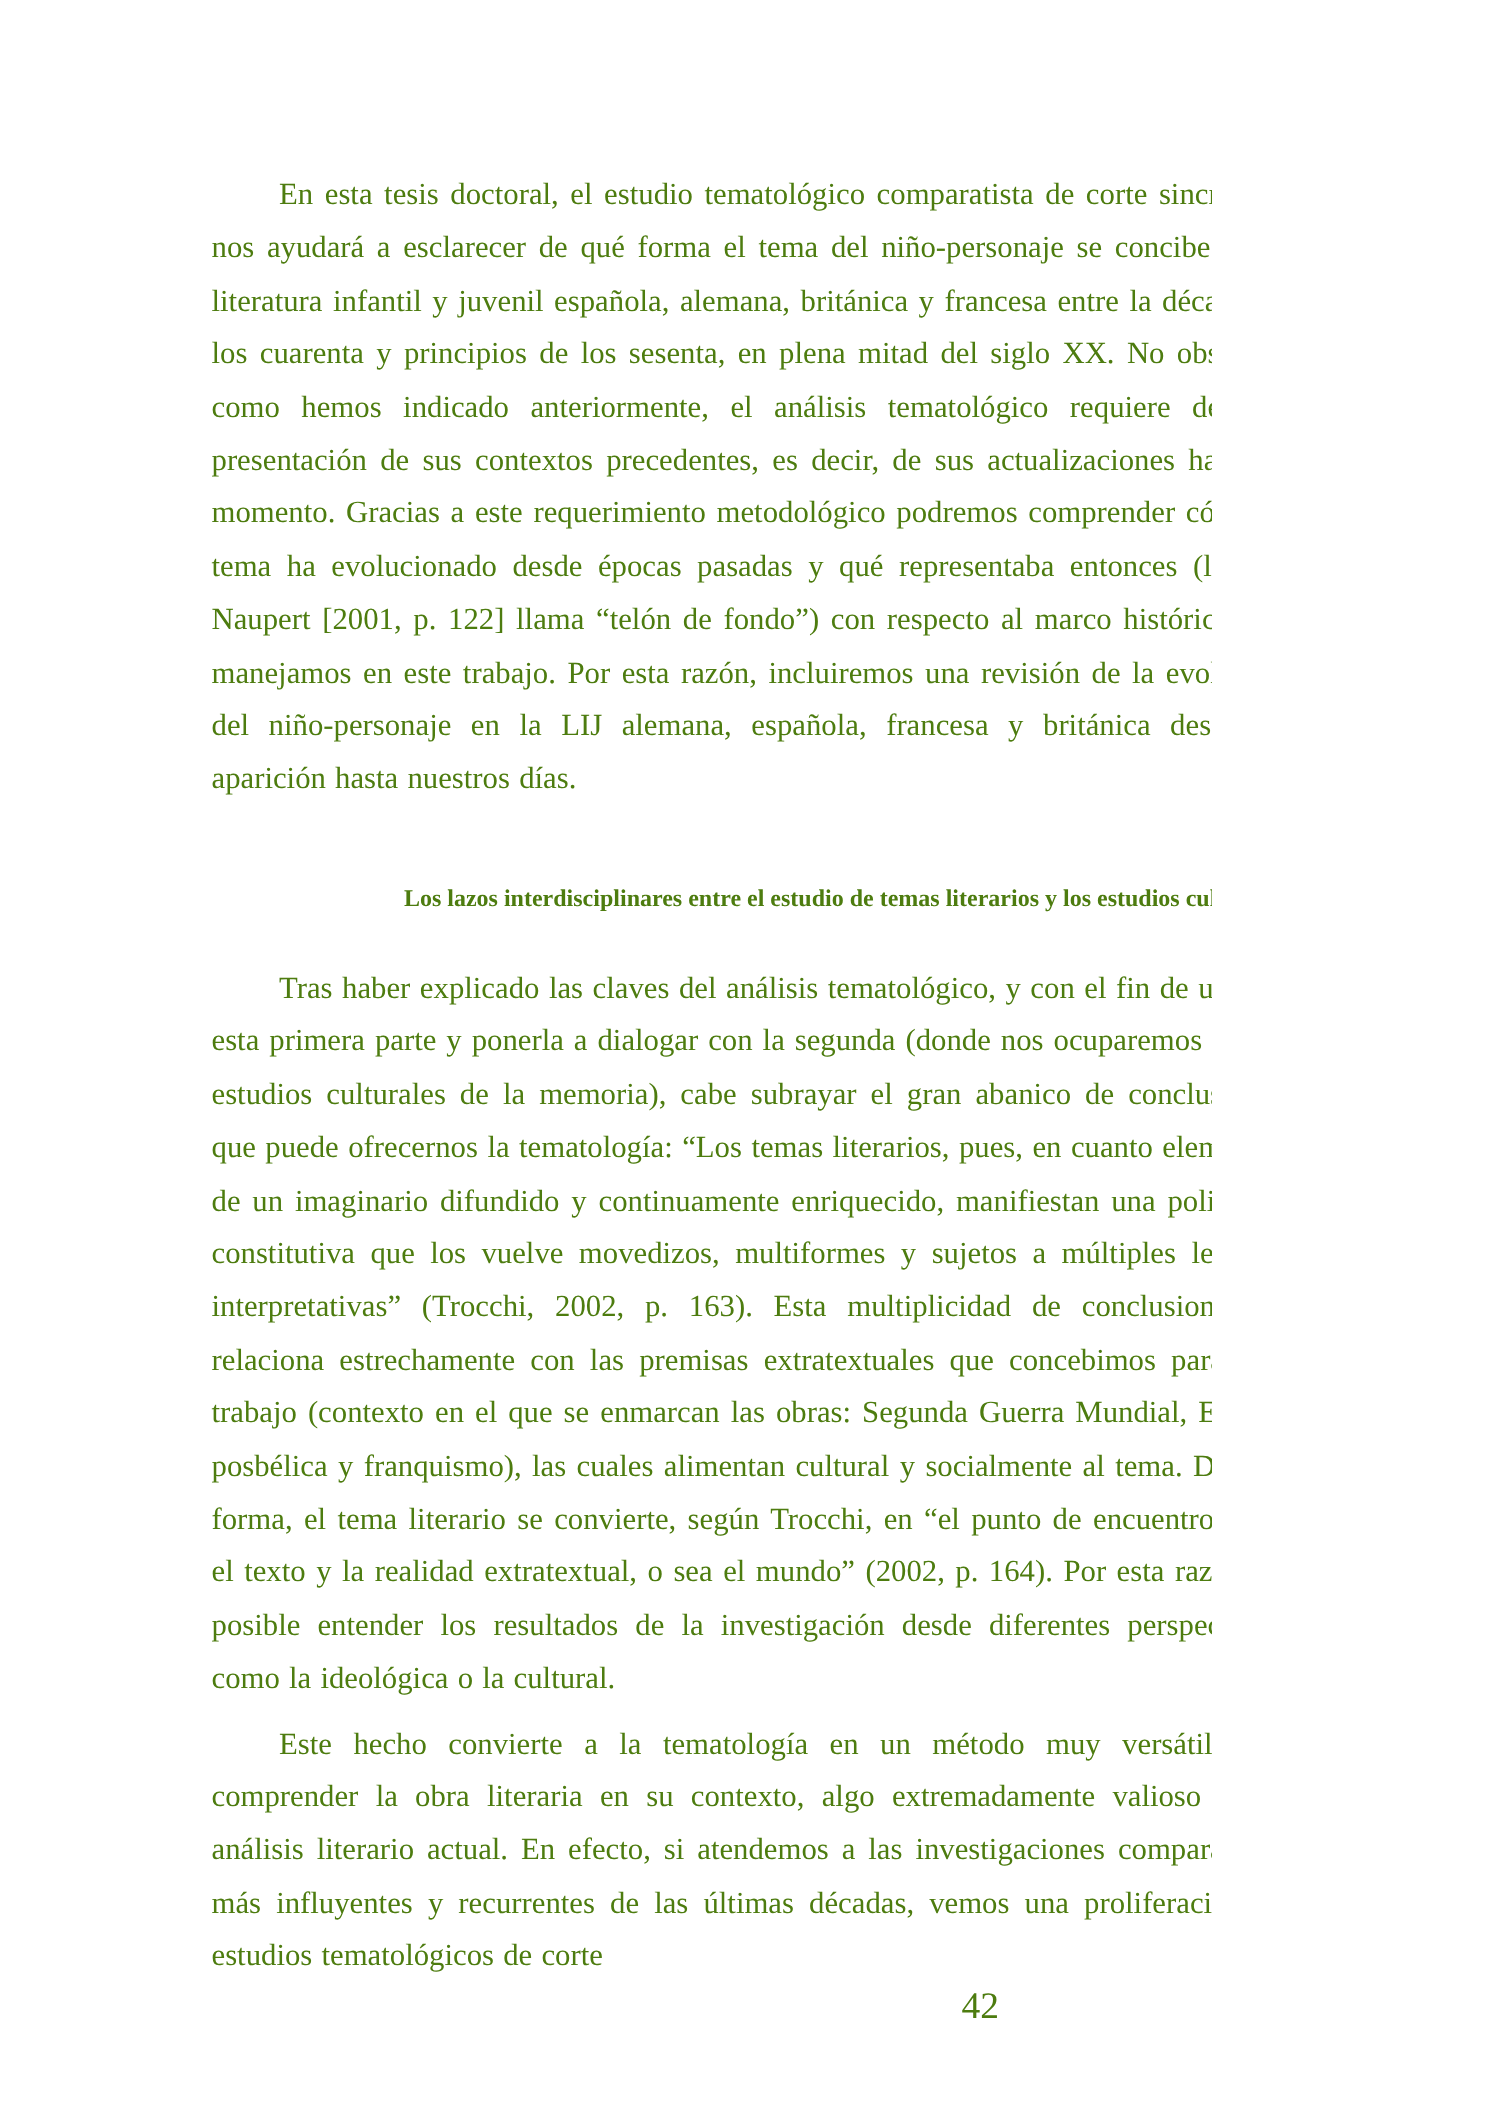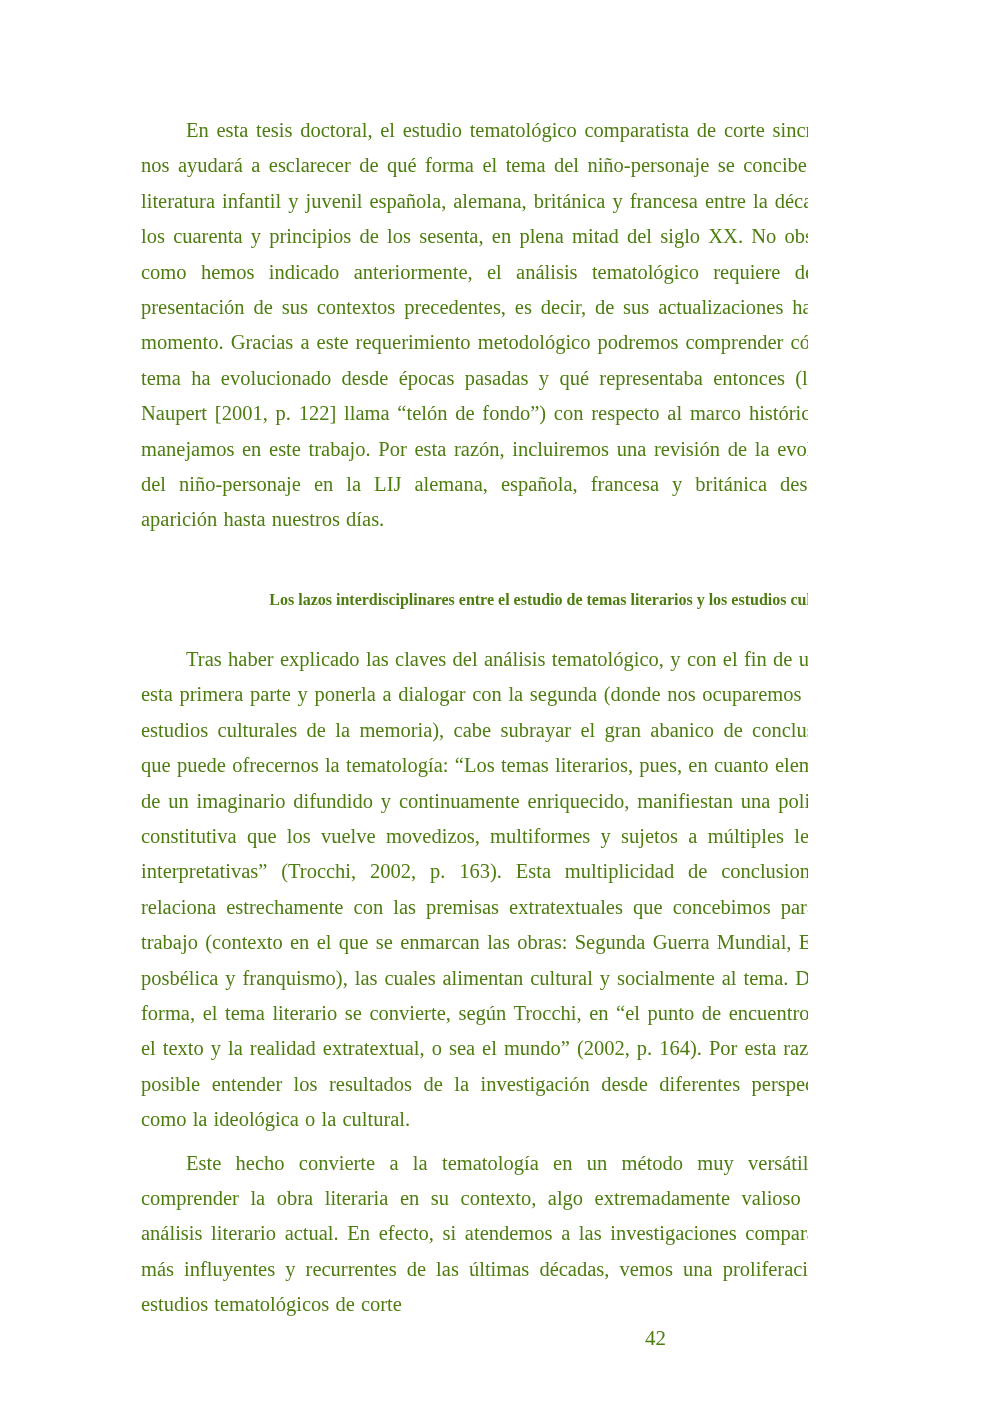--- a/index.html
+++ b/index.html
@@ -38,21 +38,21 @@
     font-weight: bold;
     line-height: 37px;
     text-align: right;
     text-indent: 0;
     margin: 43px 0 24px 62px;
   }
   .page-number {
     position: absolute;
     right: 142px;
     top: 1324px;
-    font-size: 21px;
+    font-size: 25px;
     line-height: 28px;
     text-align: right;
   }
 </style>
 </head>
 <body>
 
 <div class="page">
   <div class="text-column">
     <p class="body-par">En esta tesis doctoral, el estudio tematológico comparatista de corte sincrónico nos ayudará a esclarecer de qué forma el tema del niño-personaje se concibe en la literatura infantil y juvenil española, alemana, británica y francesa entre la década de los cuarenta y principios de los sesenta, en plena mitad del siglo XX. No obstante, como hemos indicado anteriormente, el análisis tematológico requiere de una presentación de sus contextos precedentes, es decir, de sus actualizaciones hasta el momento. Gracias a este requerimiento metodológico podremos comprender cómo el tema ha evolucionado desde épocas pasadas y qué representaba entonces (lo que Naupert [2001, p. 122] llama “telón de fondo”) con respecto al marco histórico que manejamos en este trabajo. Por esta razón, incluiremos una revisión de la evolución del niño-personaje en la LIJ alemana, española, francesa y británica desde su aparición hasta nuestros días.</p>

